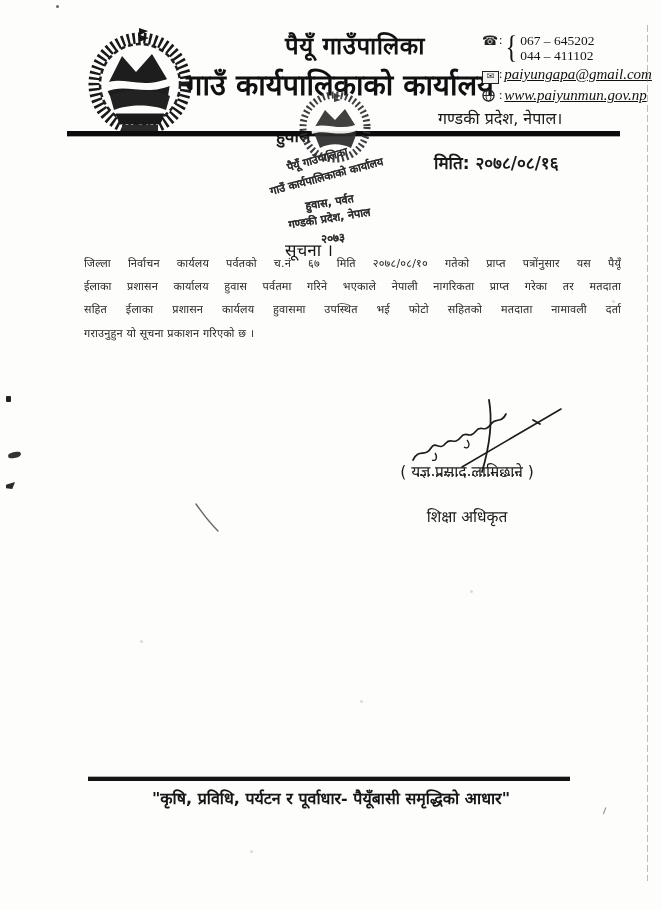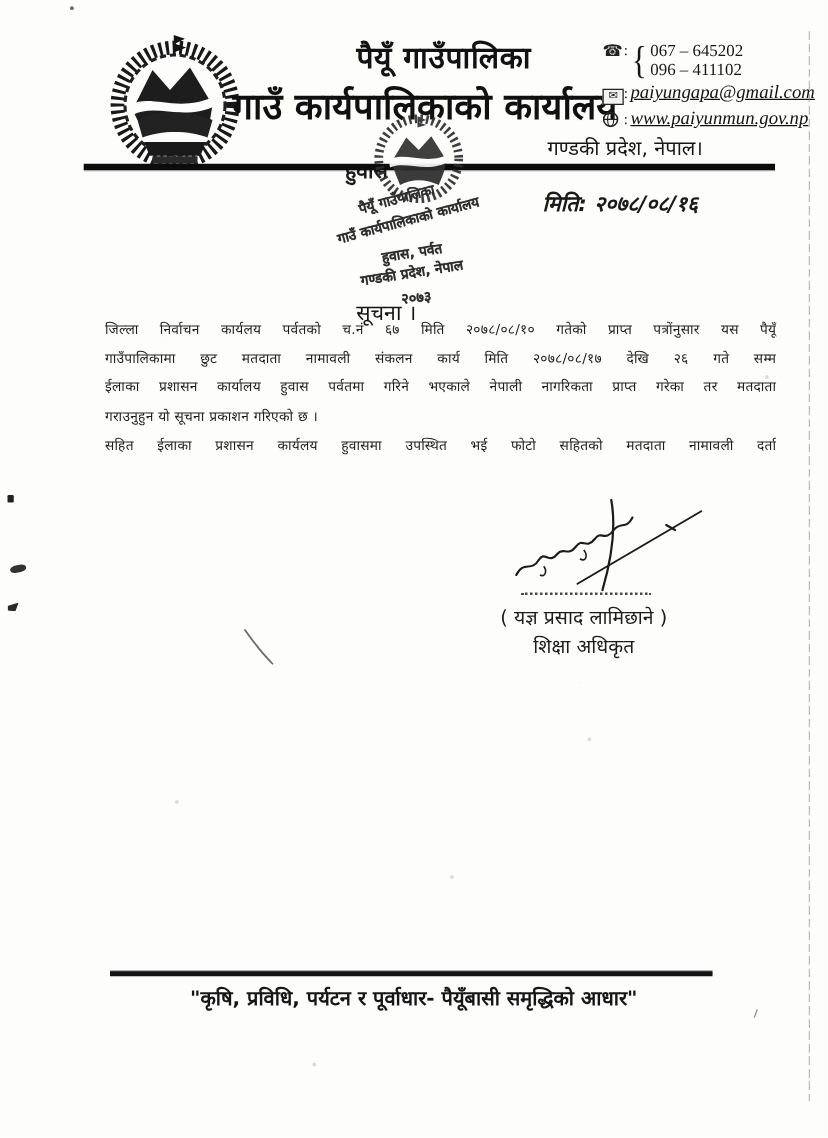--- a/index.html
+++ b/index.html
@@ -37,29 +37,29 @@
   .link-text{font-size:15px;font-style:italic;text-decoration:underline;
     line-height:15px;white-space:nowrap;color:#111;}
   .env-box{display:inline-block;border:1px solid #222;width:15px;height:11px;
     line-height:9px;font-size:9px;text-align:center;background:#f2f2ef;}
   .hrule{left:67px;top:131px;width:553px;height:5px;background:#0c0c0c;
     box-shadow:0 1px 0 rgba(0,0,0,.35);}
   
   .stamp-line{color:#2d2d2d;font-weight:bold;white-space:nowrap;
     text-shadow:0 0 .6px rgba(40,40,40,.7);}
   
-  .date{left:434px;top:151px;font-size:17px;font-weight:bold;color:#1a1a1a;font-style:italic;}
+  .date{left:434px;top:151px;font-size:17px;font-weight:bold;color:#1a1a1a;}
   .subject{left:285px;top:214px;width:110px;
     font-size:17px;font-weight:normal;color:#141414;margin-top:24px;}
   .body-block{left:84px;top:255px;width:537px;}
   .body-line{height:23.2px;overflow:hidden;font-size:11px;color:#1e1e1e;
     text-align:justify;text-align-last:justify;letter-spacing:.2px;}
   .body-line.last{text-align:left;text-align-last:left;}
   .sig-dots{left:417px;top:474px;width:104px;border-bottom:2px dotted #4a4a4a;height:0;}
-  .sig-name{left:377px;top:482px;width:180px;text-align:center;font-size:15.5px;color:#1b1b1b;}
+  .sig-name{left:377px;top:460px;width:180px;text-align:center;font-size:15.5px;color:#1b1b1b;}
   .sig-title{left:377px;top:505px;width:180px;text-align:center;font-size:15.5px;
     font-weight:normal;color:#1b1b1b;}
   
   .frule{left:88px;top:777px;width:482px;height:4px;background:#141414;
     box-shadow:0 -1px 0 rgba(0,0,0,.3);}
   .slogan{left:51px;top:787px;width:560px;text-align:center;
     font-size:16px;font-weight:bold;color:#161616;}
   
   .edge-line{left:647px;top:25px;width:1px;height:856px;opacity:.5;
     background:repeating-linear-gradient(to bottom,#7a7a7a 0 7px,transparent 7px 10px);}
@@ -91,21 +91,21 @@
   <div class="abs office-name">गाउँ कार्यपालिकाको कार्यालय</div>
   <div class="abs place-name">हुवास</div>
 
   <div class="abs contact">
     <div class="contact-row">
       <span class="c-icon">☎</span>
       <span class="c-colon">:</span>
       <span class="brace">{</span>
       <span class="phones">
         <div>067 – 645202</div>
-        <div>096 – 411102</div>
+        <div>044 – 411102</div>
       </span>
     </div>
     <div class="contact-row">
       <span class="c-icon">
         <span class="env-box">✉</span>
       </span>
       <span class="c-colon">:</span>
       <span class="link-text">paiyungapa@gmail.com</span>
     </div>
     <div class="contact-row">
@@ -139,24 +139,23 @@
     <div class="abs stamp-line" style="left:288px;top:210px;font-size:11px;transform:rotate(-9deg);">गण्डकी प्रदेश, नेपाल</div>
     <div class="abs stamp-line" style="left:321px;top:230px;font-size:11.5px;transform:rotate(-5deg);">२०७३</div>
   </div>
 
   <div class="abs date">मिति: २०७८/०८/१६</div>
 
   <div class="abs subject">सूचना ।</div>
 
   <div class="abs body-block">
     <div class="body-line">जिल्ला निर्वाचन कार्यलय पर्वतको च.नं ६७ मिति २०७८/०८/१० गतेको प्राप्त पत्रोंनुसार यस पैयूँ</div>
-    <div class="body-line">गाउँपालिकामा छुट मतदाता नामावली संकलन कार्य मिति २०७८/०८/१७ देखि २६ गते सम्म</div>
     <div class="body-line">ईलाका प्रशासन कार्यालय हुवास पर्वतमा गरिने भएकाले नेपाली नागरिकता प्राप्त गरेका तर मतदाता</div>
+    <div class="body-line">सहित ईलाका प्रशासन कार्यलय हुवासमा उपस्थित भई फोटो सहितको मतदाता नामावली दर्ता</div>
     <div class="body-line last">गराउनुहुन यो सूचना प्रकाशन गरिएको छ ।</div>
-    <div class="body-line">सहित ईलाका प्रशासन कार्यलय हुवासमा उपस्थित भई फोटो सहितको मतदाता नामावली दर्ता</div>
   </div>
 
   <svg class="abs" style="left:405px;top:396px;" width="168" height="84" viewBox="0 0 168 84">
     <path d="M8 64 C 14 52, 20 62, 26 52 C 31 44, 34 56, 41 47 C 46 41, 49 50, 56 41
              C 61 34, 64 44, 71 35 C 76 28, 79 38, 86 28 C 91 21, 96 28, 101 18" fill="none" stroke="#1c1c1c" stroke-width="1.7" stroke-linecap="round"></path>
     <path d="M30 57 C 33 61, 31 66, 27 64" fill="none" stroke="#1c1c1c" stroke-width="1.3"></path>
     <path d="M62 44 C 66 49, 63 54, 59 51" fill="none" stroke="#1c1c1c" stroke-width="1.3"></path>
     <path d="M84 4 C 88 26, 84 52, 77 76" fill="none" stroke="#1c1c1c" stroke-width="1.8" stroke-linecap="round"></path>
     <path d="M156 13 L 57 71" fill="none" stroke="#1c1c1c" stroke-width="1.6" stroke-linecap="round"></path>
     <path d="M128 24 l 7 4" fill="none" stroke="#1c1c1c" stroke-width="1.8" stroke-linecap="round"></path>

